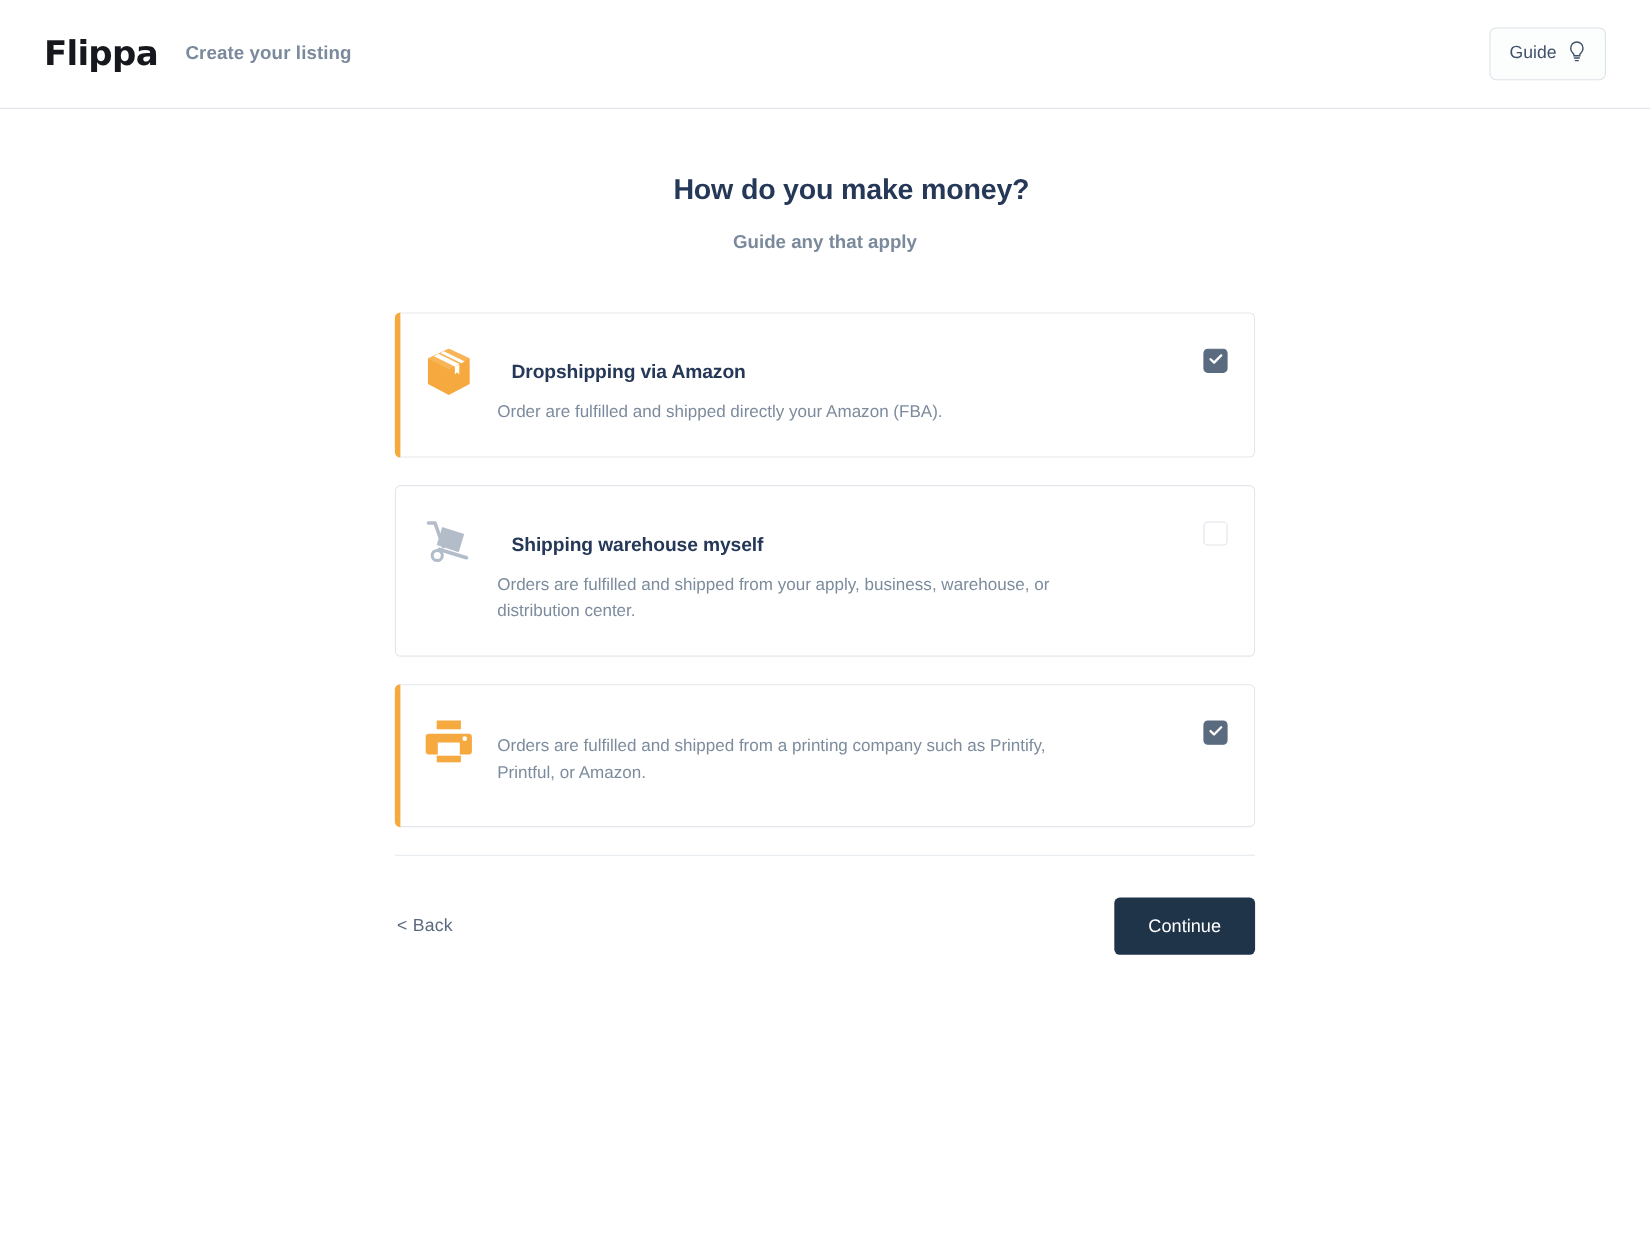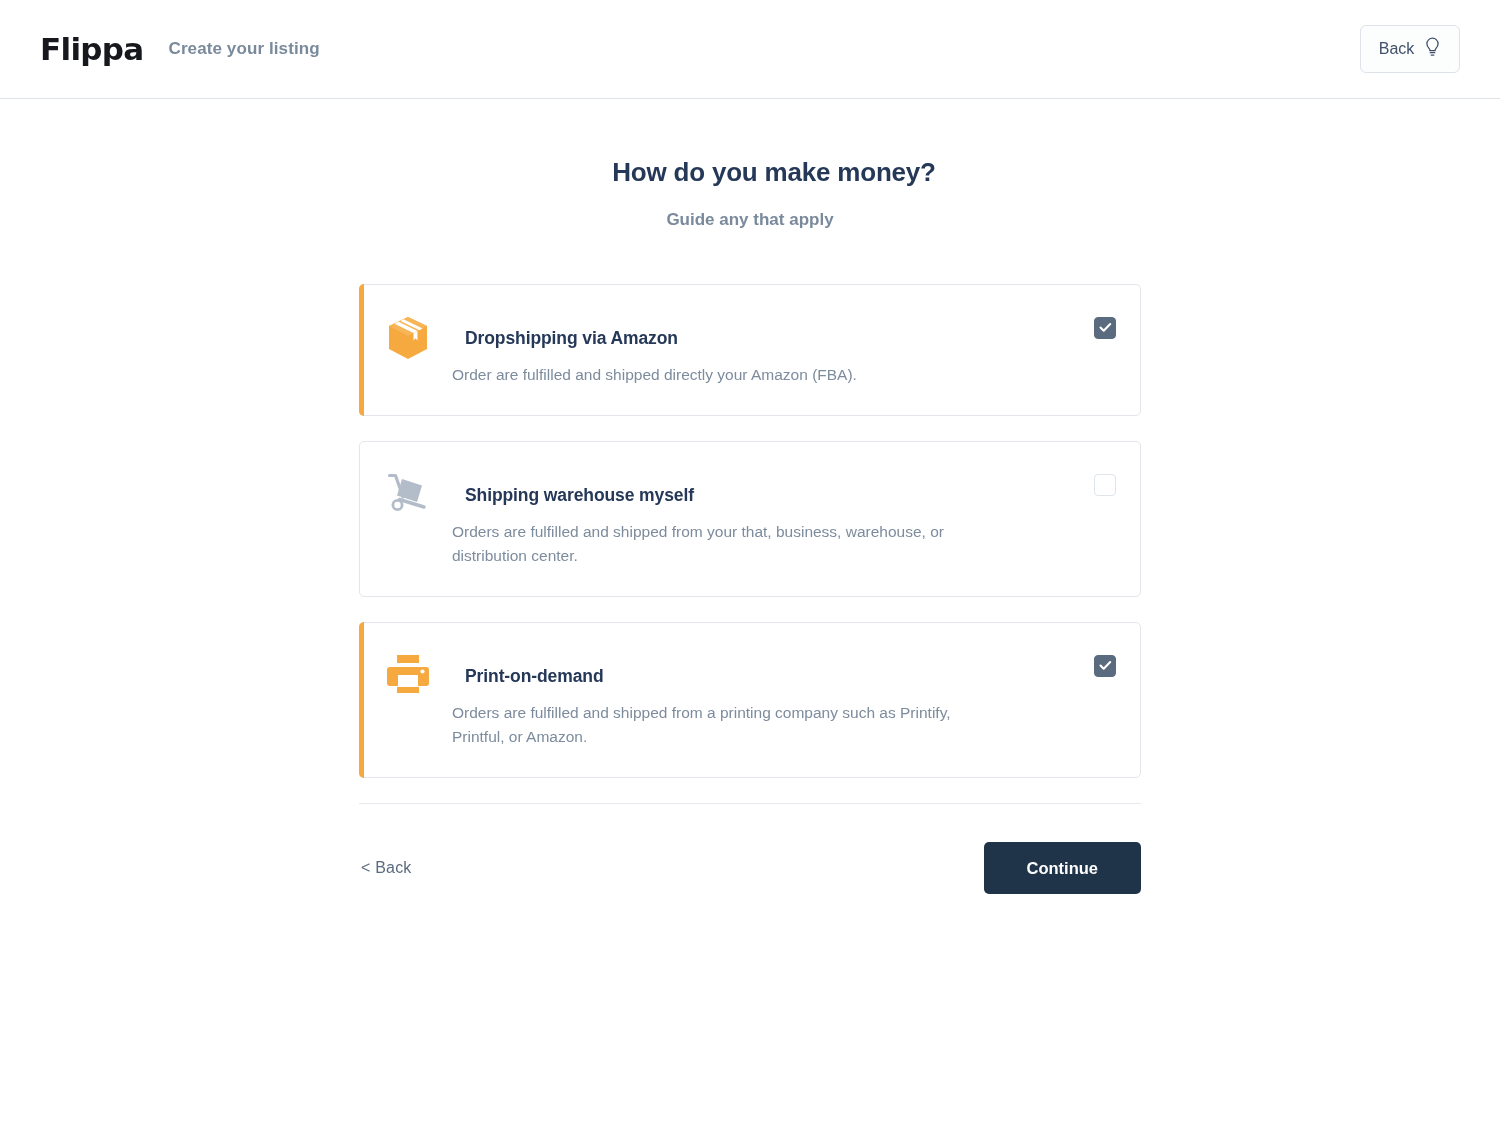--- a/index.html
+++ b/index.html
@@ -191,35 +191,35 @@
     letter-spacing: 0.2px;
     padding: 6px 2px;
   }
   .continue-button {
     background: #1f3349;
     color: #ffffff;
     border: none;
     border-radius: 5px;
     font-family: "Liberation Sans", "DejaVu Sans", sans-serif;
     font-size: 16.5px;
-    font-weight: 700;
-    padding: 0 43px;
+    font-weight: 400;
+    padding: 0 31px;
     height: 52px;
     cursor: pointer;
   }
 </style>
 </head>
 <body>
 
 <header class="app-header">
   <div class="brand-logo">Flippa</div>
   <div class="header-subtitle">Create your listing</div>
 
   <div class="guide-button">
-    <span class="guide-label">Back</span>
+    <span class="guide-label">Guide</span>
     <span class="bulb-icon">
       <svg width="17" height="20" viewBox="0 0 17 20" fill="none" xmlns="http://www.w3.org/2000/svg">
         <path d="M8.5 1.2c-3.1 0-5.6 2.5-5.6 5.6 0 2.1 1.1 3.5 2.1 4.6.5.6.9 1.1.9 1.6v.6h5.2v-.6c0-.5.4-1 .9-1.6 1-1.1 2.1-2.5 2.1-4.6 0-3.1-2.5-5.6-5.6-5.6z" stroke="#41516a" stroke-width="1.3" fill="none"></path>
         <path d="M6.3 15.7h4.4" stroke="#41516a" stroke-width="1.3" stroke-linecap="round"></path>
         <path d="M7.2 18.1h2.6" stroke="#41516a" stroke-width="1.3" stroke-linecap="round"></path>
       </svg>
     </span>
   </div>
 </header>
 
@@ -257,37 +257,36 @@
       <div class="option-icon">
         <svg width="46" height="44" viewBox="0 0 46 44" xmlns="http://www.w3.org/2000/svg">
           <path d="M3.5 3.5 L9.5 3.5 L17 25" stroke="#b3bdc9" stroke-width="3.2" stroke-linecap="round" stroke-linejoin="round" fill="none"></path>
           <path d="M16 7 L36 13.5 L31 30 L11 23.5 Z" fill="#b3bdc9"></path>
           <path d="M13.5 27.5 L38 35" stroke="#b3bdc9" stroke-width="3.4" stroke-linecap="round"></path>
           <circle cx="11.5" cy="33" r="4.6" fill="none" stroke="#b3bdc9" stroke-width="2.8"></circle>
         </svg>
       </div>
       <div class="option-body">
         <h3 class="option-title">Shipping warehouse myself</h3>
-        <p class="option-desc">Orders are fulfilled and shipped from your that, business, warehouse, or distribution center.</p>
+        <p class="option-desc">Orders are fulfilled and shipped from your apply, business, warehouse, or distribution center.</p>
       </div>
       <div class="checkbox unchecked"></div>
     </div>
 
     <div class="option-card selected">
       <div class="option-icon">
         <svg width="44" height="42" viewBox="0 0 44 42" xmlns="http://www.w3.org/2000/svg">
           <rect x="11" y="2" width="22" height="8" fill="#f5a93f"></rect>
           <path d="M4 14 h36 a3 3 0 0 1 3 3 v13 a3 3 0 0 1 -3 3 h-36 a3 3 0 0 1 -3 -3 v-13 a3 3 0 0 1 3 -3 z" fill="#f5a93f"></path>
           <circle cx="36.5" cy="18.5" r="2.1" fill="#ffffff"></circle>
           <rect x="12" y="22" width="20" height="12" fill="#ffffff"></rect>
           <rect x="11" y="34" width="22" height="6" fill="#f5a93f"></rect>
         </svg>
       </div>
       <div class="option-body">
-        <h3 class="option-title">Print-on-demand</h3>
         <p class="option-desc">Orders are fulfilled and shipped from a printing company such as Printify, Printful, or Amazon.</p>
       </div>
       <div class="checkbox checked">
         <span class="check-glyph">
           <svg width="13" height="11" viewBox="0 0 13 11" fill="none" xmlns="http://www.w3.org/2000/svg">
             <path d="M1.5 5.6 L4.7 8.7 L11.2 2.1" stroke="#ffffff" stroke-width="2.1" stroke-linecap="round" stroke-linejoin="round"></path>
           </svg>
         </span>
       </div>
     </div>

